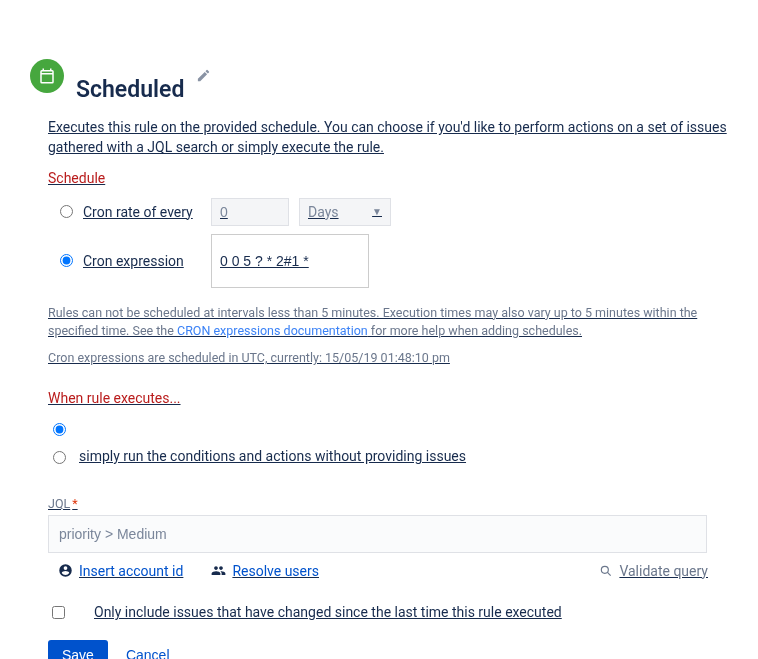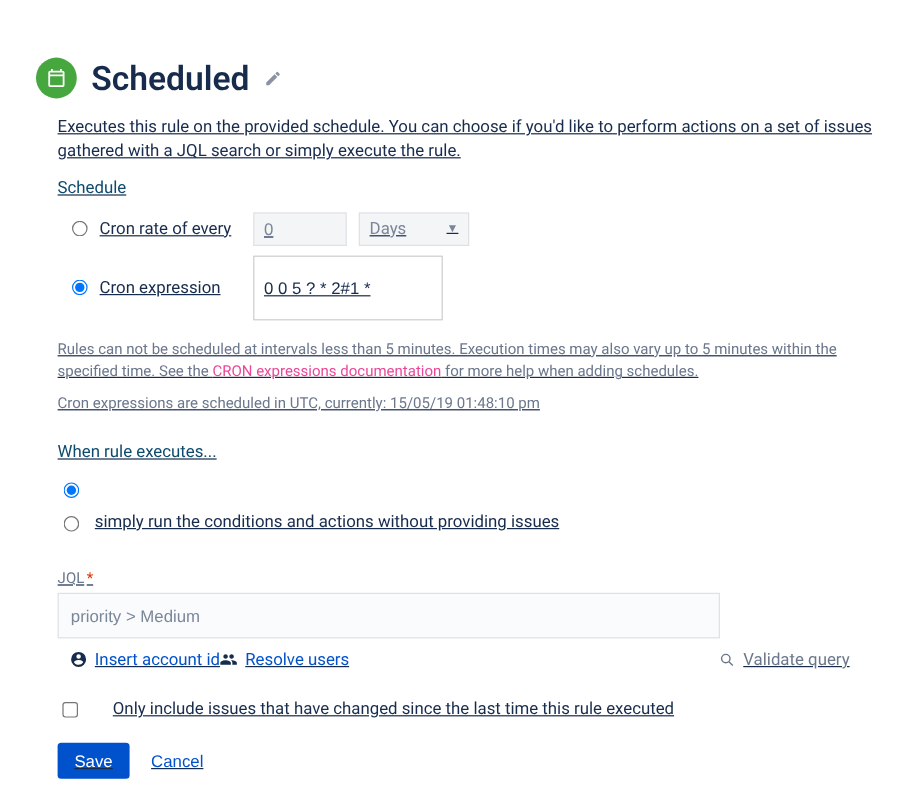--- a/index.html
+++ b/index.html
@@ -23,64 +23,66 @@
     height: 34px;
     background: #46a73e;
     border-radius: 50%;
     display: flex;
     align-items: center;
     justify-content: center;
     flex-shrink: 0;
   }
   .header-icon svg { width: 18px; height: 18px; fill: #fff; }
   .title {
-    font-size: 28px;
+    font-size: 23px;
     font-weight: 600;
     color: #172b4d;
+    margin-top: 28px;
   }
   .pencil-icon { color: #6b778c; display:flex; }
   .pencil-icon svg { width:15px; height:15px; fill:#8993a4; }
   .body { padding-left: 18px; text-decoration: underline; }
   .desc { margin-bottom:12px; line-height:1.45; }
-  .label { color:#0c4a6e; margin-bottom:8px; }
+  .label { color:#b91c1c; margin-bottom:8px; }
   .radio-row { display:flex; align-items:center; gap:10px; padding:4px 0 4px 12px;}
   .radio-row input[type=radio]{ margin:0; }
   .radio-label { min-width:118px; }
   .num-input {
     width:78px; padding:5px 8px; border:1px solid #dfe1e6; background:#f4f5f7; color:#7a869a;
     font-size:14px;
   }
   .select-box {
     width:92px; padding:5px 8px; border:1px solid #dfe1e6; background:#f4f5f7; color:#7a869a;
     display:flex; justify-content:space-between; align-items:center; font-size:14px;
   }
   .select-box .caret { font-size:10px; color:#7a869a; }
   .cron-input {
     width:158px; padding:18px 8px; border:1px solid #ccc; background:#fff; color:#172b4d;
     font-size:14px;
   }
   .help {
     color:#6b778c; font-size:12.5px; line-height:1.5; margin-top:12px;
   }
-  .help a { color:#ec4899; text-decoration:none; }
+  .help a { color:#3b82f6; text-decoration:none; }
   .section-gap { margin-top:22px; }
   .exec-radio-row { display:flex; align-items:center; gap:10px; padding:6px 0;}
   .jql-label { margin-top:26px; color:#6b778c; font-size:12.5px; }
   .jql-label .req { color:#de350b; margin-left:2px;}
   .jql-input {
-    width:552px; max-width:100%; margin-top:4px;
+    width:659px; max-width:100%; margin-top:4px;
     padding:10px 10px; border:1px solid #dfe1e6; background:#fafbfc;
     font-size:14px; color:#172b4d;
   }
   .jql-input::placeholder { color:#7a869a; }
   .jql-actions {
     display:flex; align-items:center; margin-top:10px; width:660px; max-width:100%;
   }
   .link-btn {
     display:flex; align-items:center; gap:6px; color:#0052cc; font-size:14px; cursor:pointer;
+    margin-right:28px;
   }
   .link-btn svg { width:15px; height:15px; fill:#172b4d; }
   .validate {
     margin-left:auto; display:flex; align-items:center; gap:6px; color:#6b778c; font-size:14px;
     cursor:pointer;
   }
   .validate svg { width:14px; height:14px; fill:none; stroke:#6b778c; stroke-width:2; }
   .check-row { display:flex; align-items:center; gap:26px; margin-top:24px;}
   .btn-row { display:flex; gap:18px; margin-top:18px;}
   .btn-primary {

